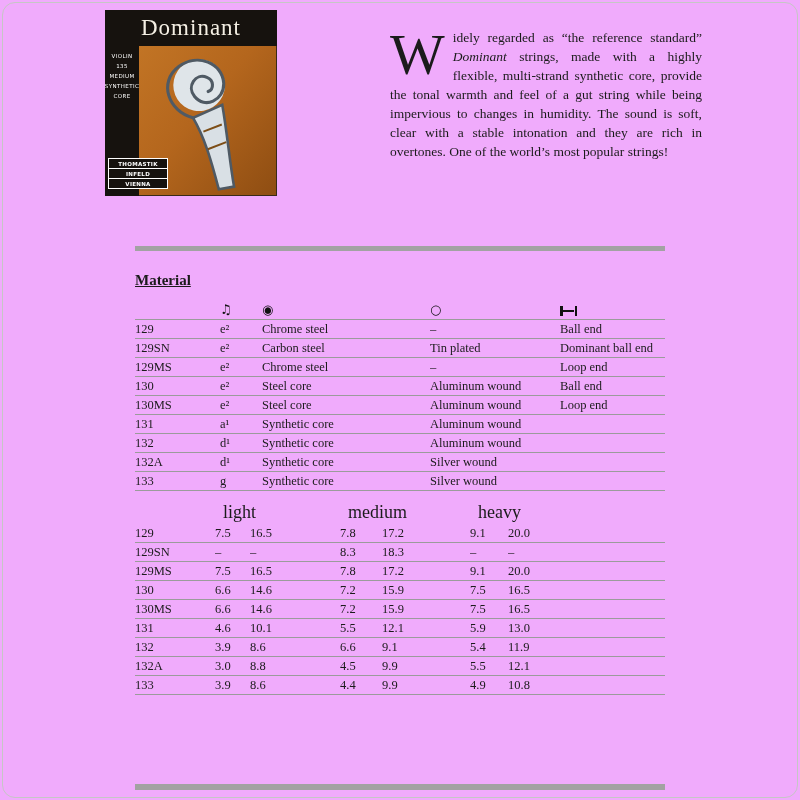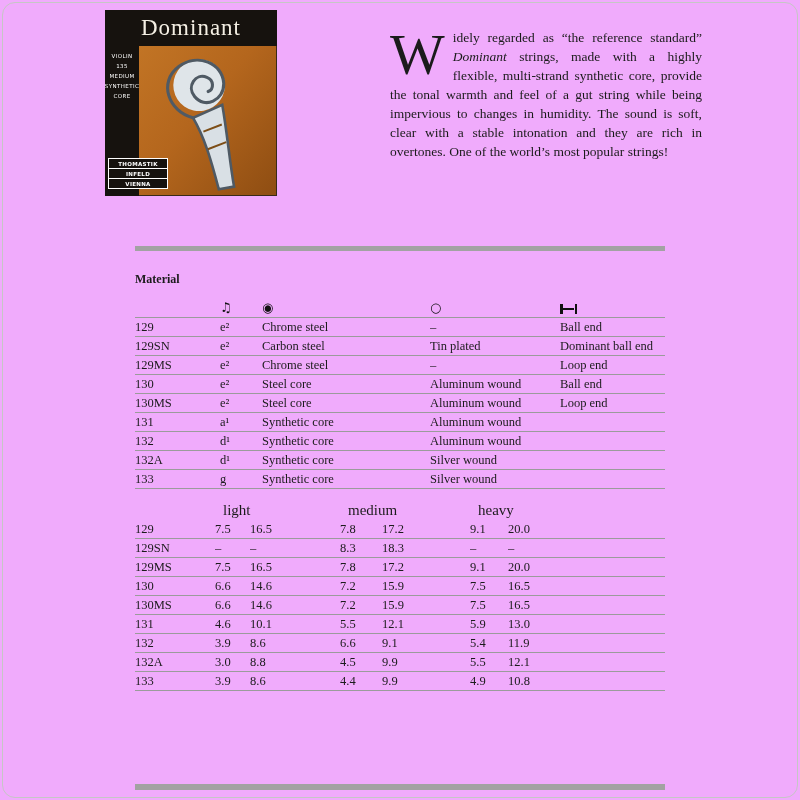--- a/index.html
+++ b/index.html
@@ -33,30 +33,30 @@
   .instrument b{margin-right:12px;}
 
   .divider{position:absolute;left:135px;width:530px;height:5px;background:#a2a2a2;}
   .div-1{top:246px;}
   .footer-bar{position:absolute;left:135px;bottom:10px;width:530px;height:6px;background:#a2a2a2;}
 
   
   .section{position:absolute;left:135px;width:530px;}
   .sec-material{top:272px;}
   .sec-gauges{top:500px;}
-  .section-title{font-weight:bold;font-size:12px;margin:0 0 7px 0;}
+  .section-title{font-weight:bold;font-size:15px;margin:0 0 7px 0;text-decoration:underline;}
   table{border-collapse:collapse;table-layout:fixed;width:530px;font-size:12.5px;}
   td{padding:1.5px 2px 1.5px 0;overflow:hidden;white-space:nowrap;}
   tr.rule td{border-bottom:1px solid #9b9b9b;}
   tr.icon-row td{vertical-align:bottom;height:20px;}
   .micon{font-family:"DejaVu Sans",sans-serif;font-size:13px;line-height:13px;color:#111;}
   .endicon{display:inline-block;width:15px;height:10px;position:relative;border-right:2px solid #111;vertical-align:middle;}
   .endicon::before{content:"";position:absolute;left:0;top:0;bottom:0;width:3px;background:#111;}
   .endicon::after{content:"";position:absolute;left:0;top:4px;width:14px;height:2px;background:#111;}
-  .grp{font-size:15px;padding-left:8px;}
+  .grp{font-size:18px;padding-left:8px;}
   .wicon{position:relative;display:inline-block;width:16px;height:11px;background:#141414;border-radius:2px;
          color:#fff;text-align:center;font-family:"DejaVu Sans",sans-serif;font-size:7px;font-weight:bold;
          line-height:11px;margin-top:5px;}
   .wicon::before{content:"";position:absolute;top:-4px;left:4px;width:6px;height:4px;
                  border:1.5px solid #141414;border-bottom:none;border-radius:4px 4px 0 0;}
 </style>
 </head>
 <body>
 
 <div class="page">

